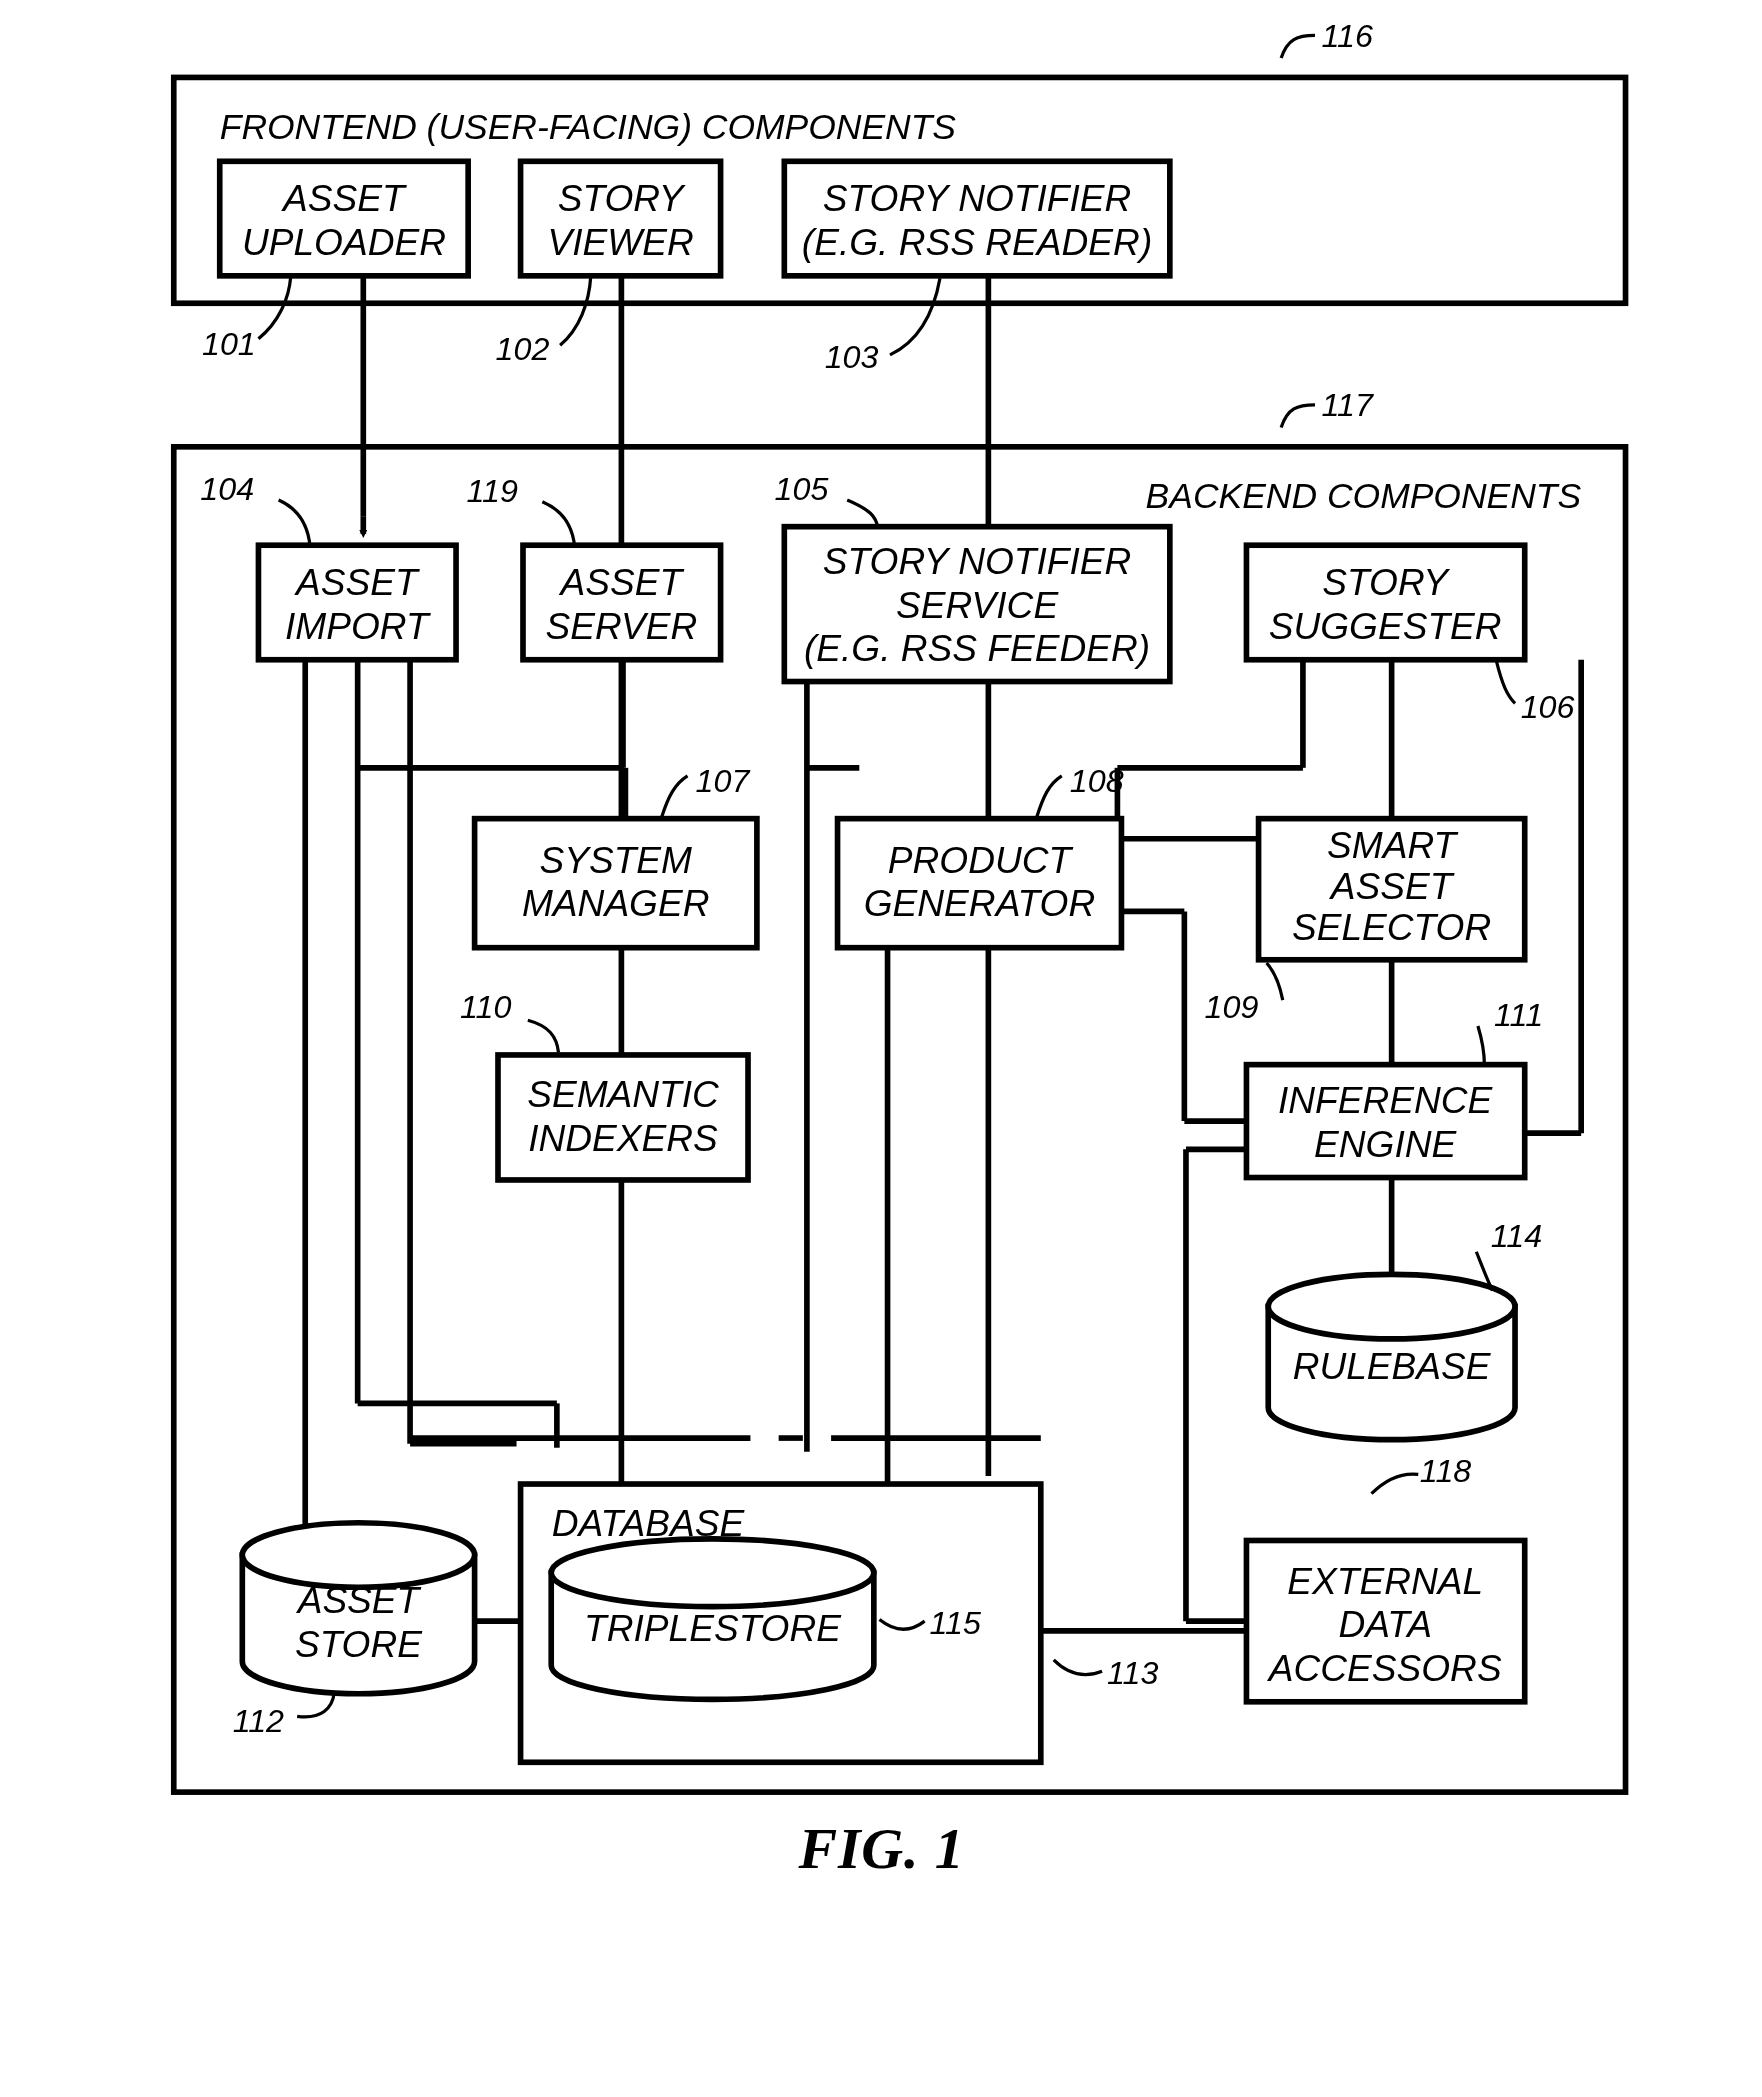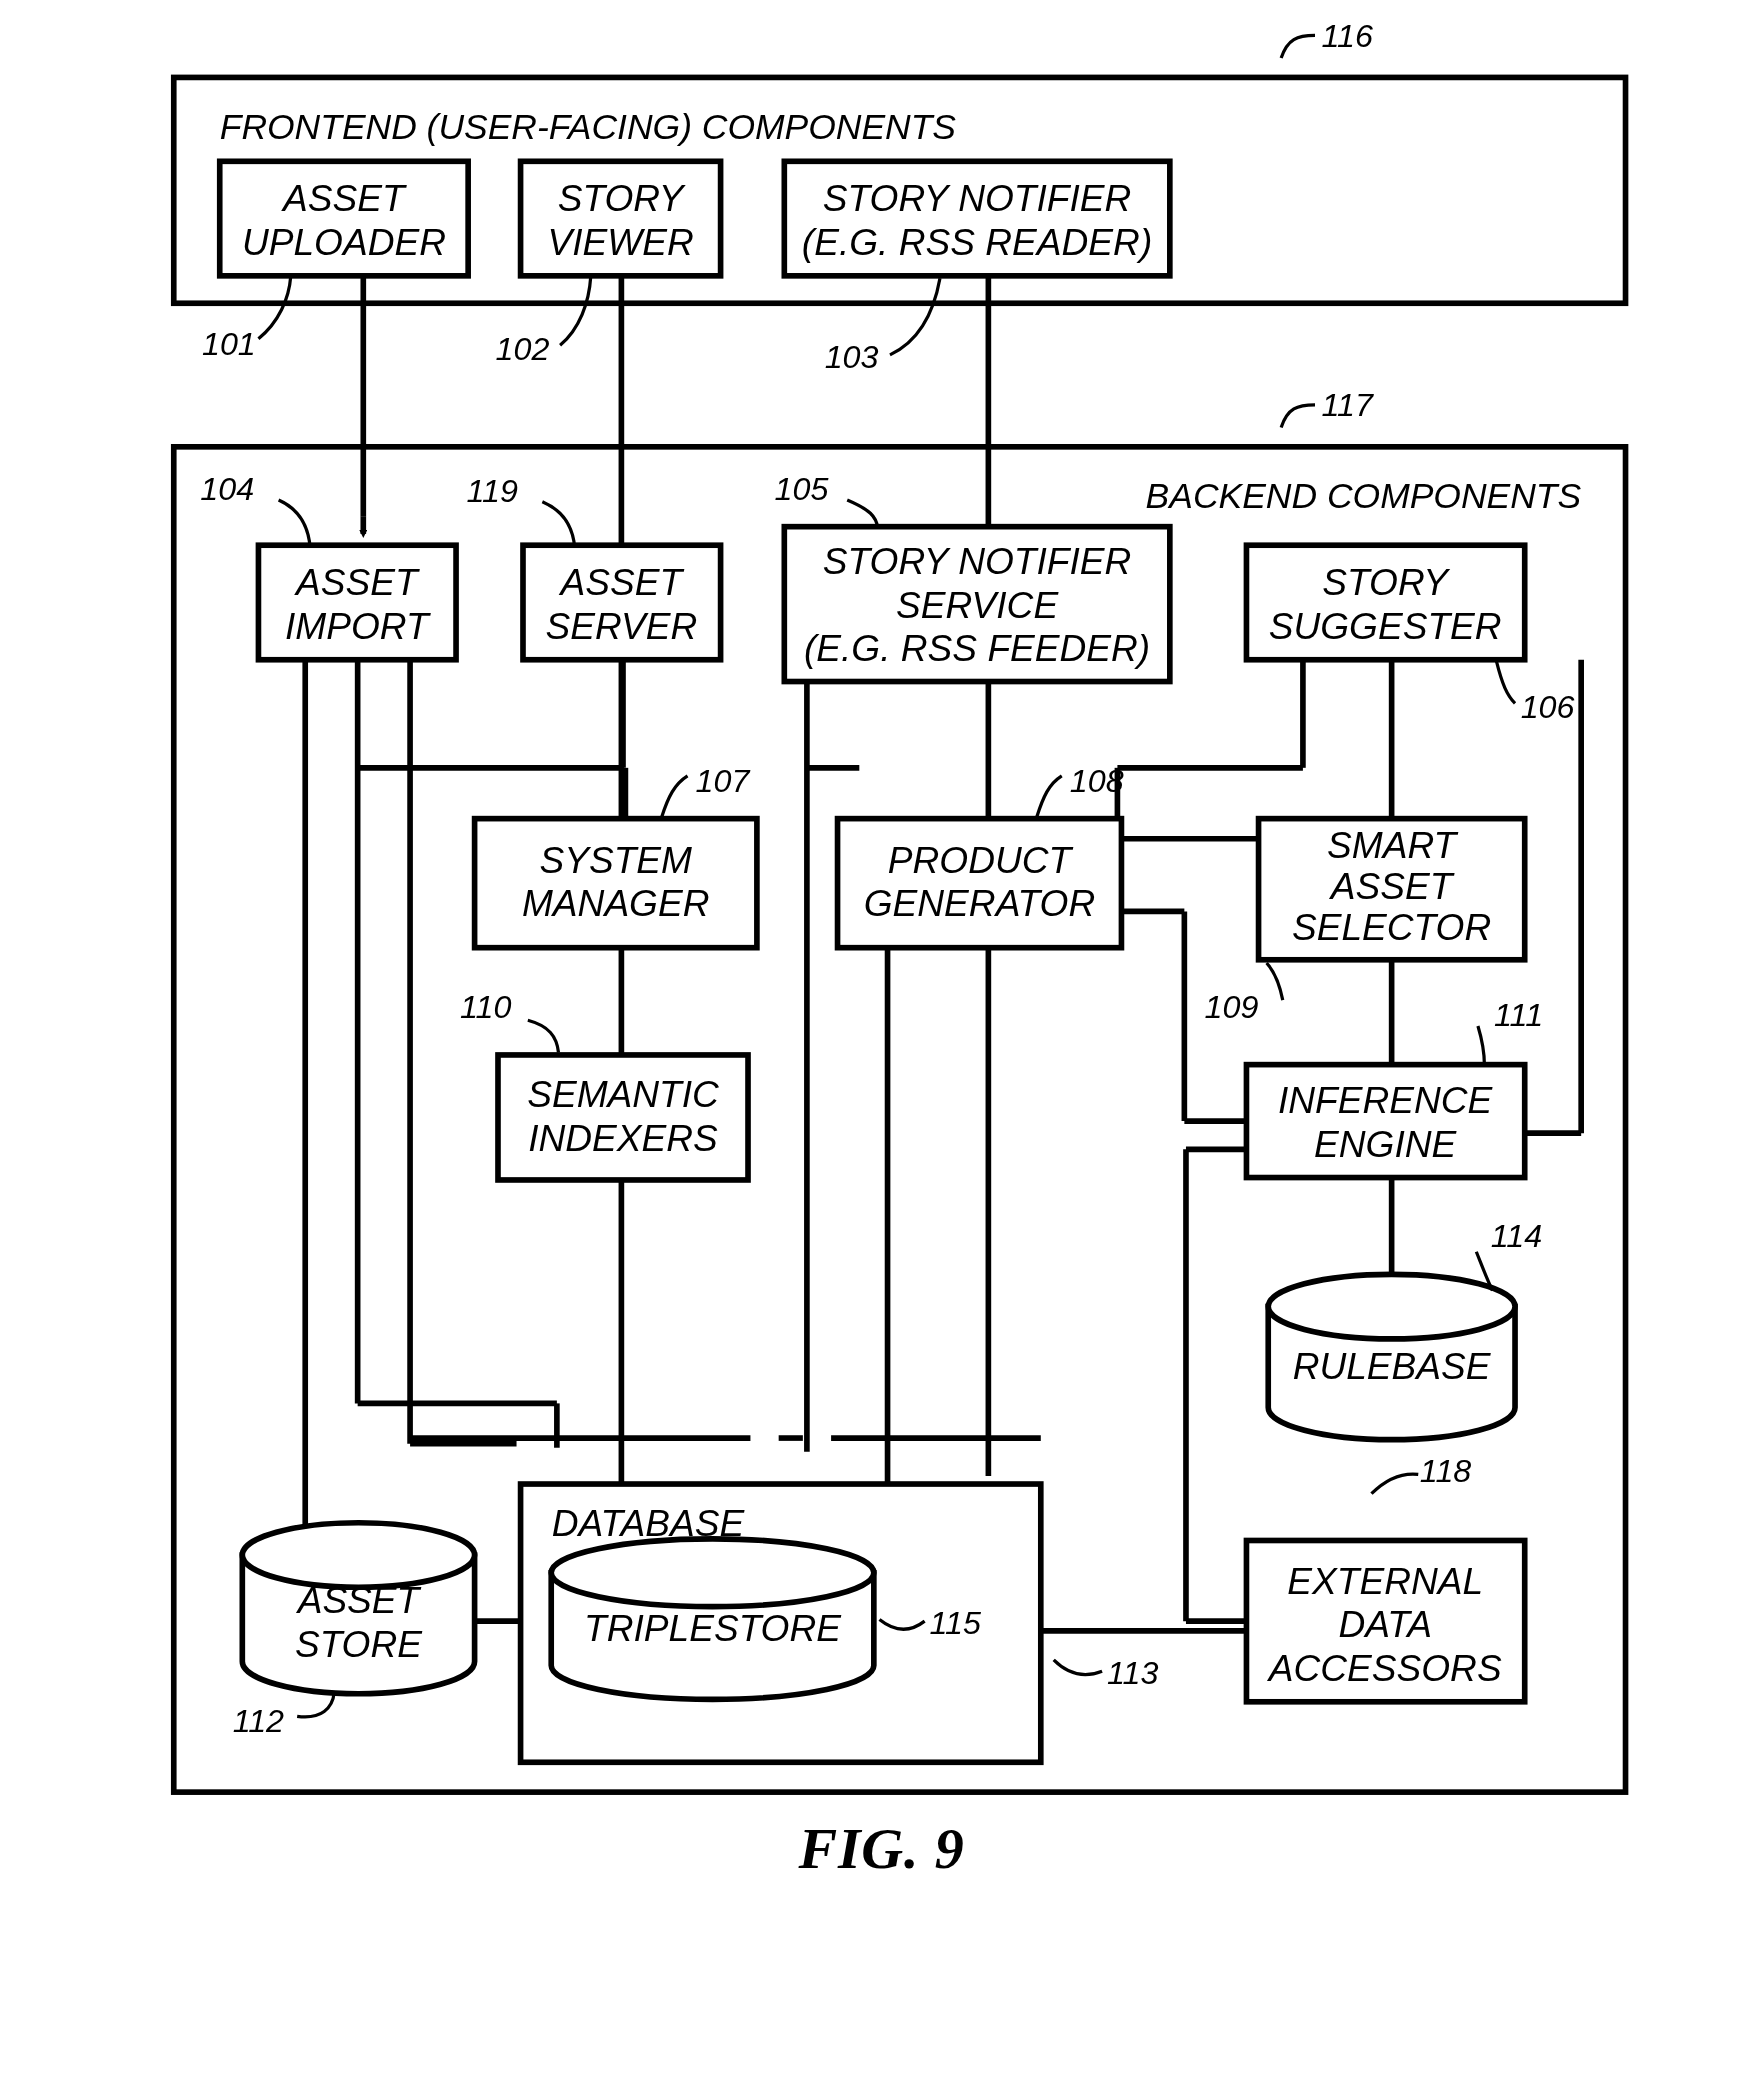--- a/index.html
+++ b/index.html
@@ -338,16 +338,16 @@
       <text class="ref-num" x="1152" y="2026" text-anchor="start">115</text>
     </g>
 
     <g>
       <path d="M1700,1852 C1720,1832 1740,1826 1758,1828" fill="none" stroke="#000" stroke-width="4"></path>
       <text class="ref-num" x="1760" y="1838" text-anchor="start">118</text>
     </g>
 
   </svg>
 
-  <div class="fig-caption" style="top:1815px;">FIG. 9</div>
+  <div class="fig-caption" style="top:1815px;">FIG. 1</div>
 
 </div>
 
 
 </body></html>

